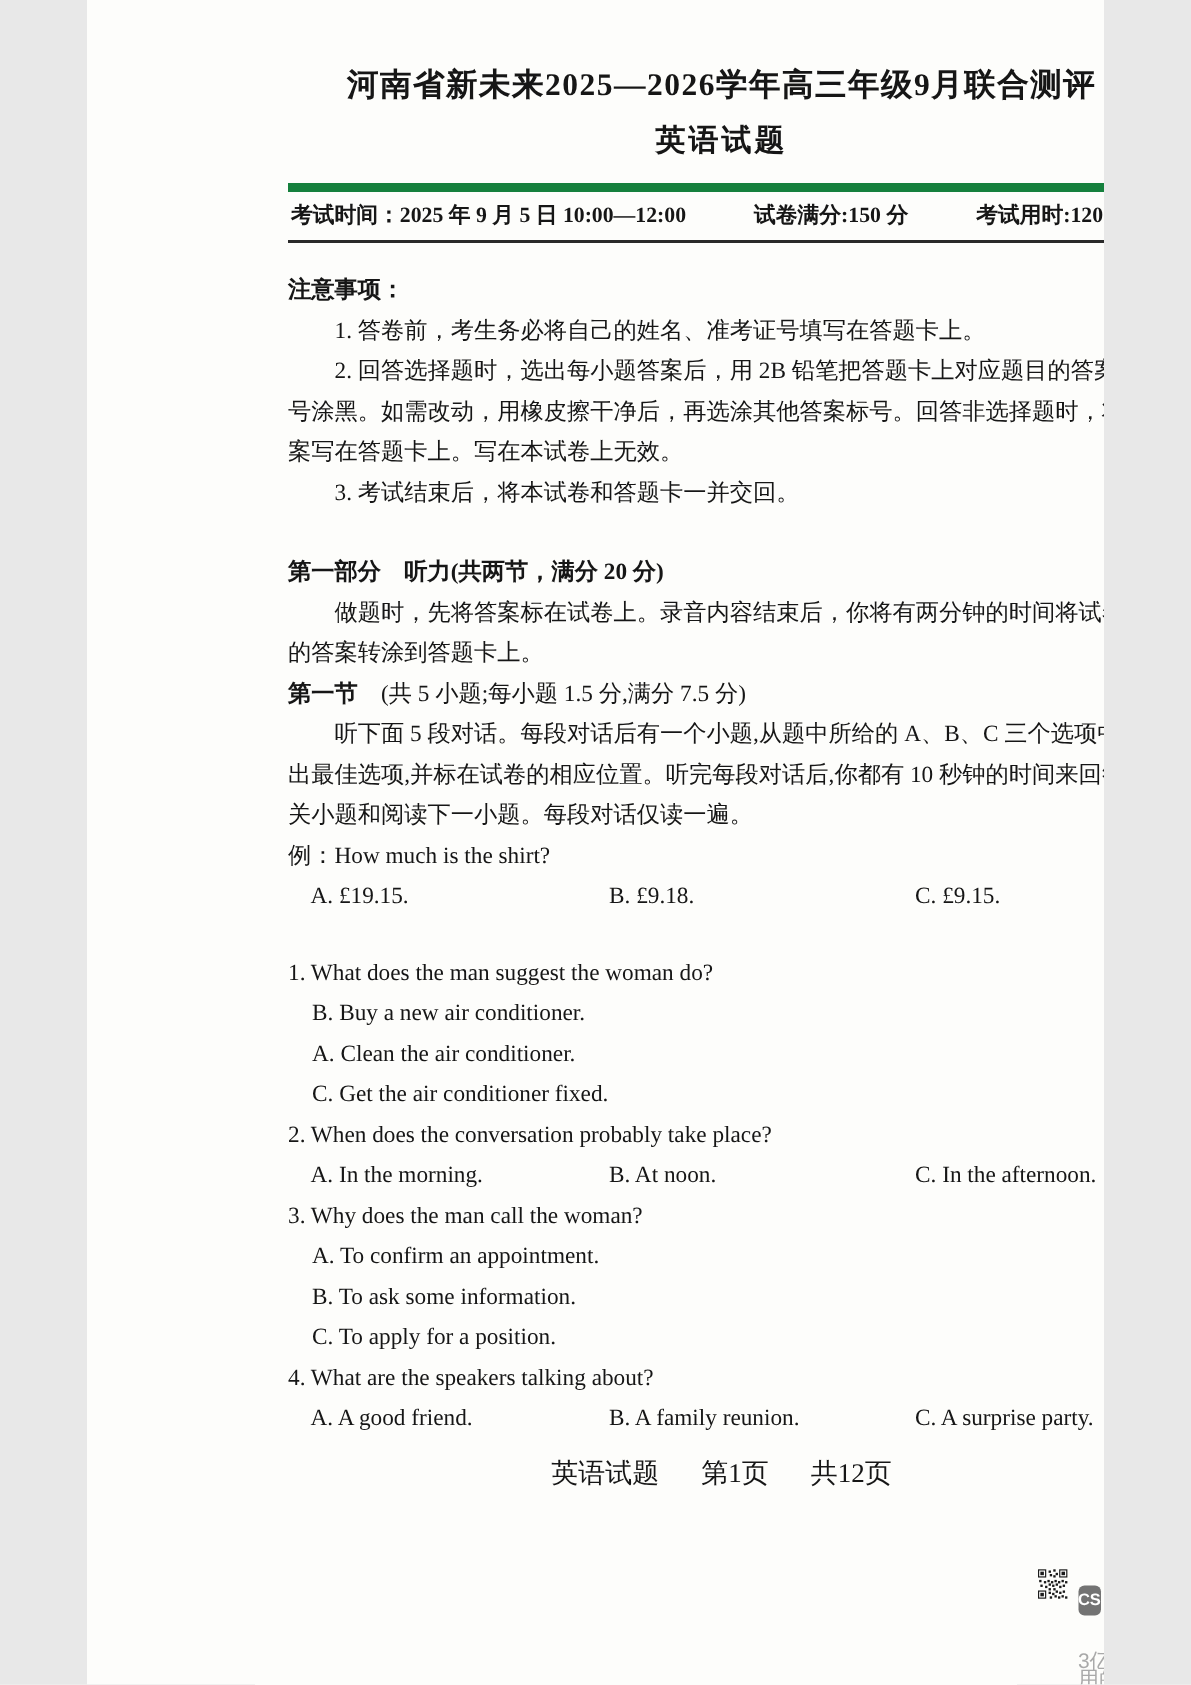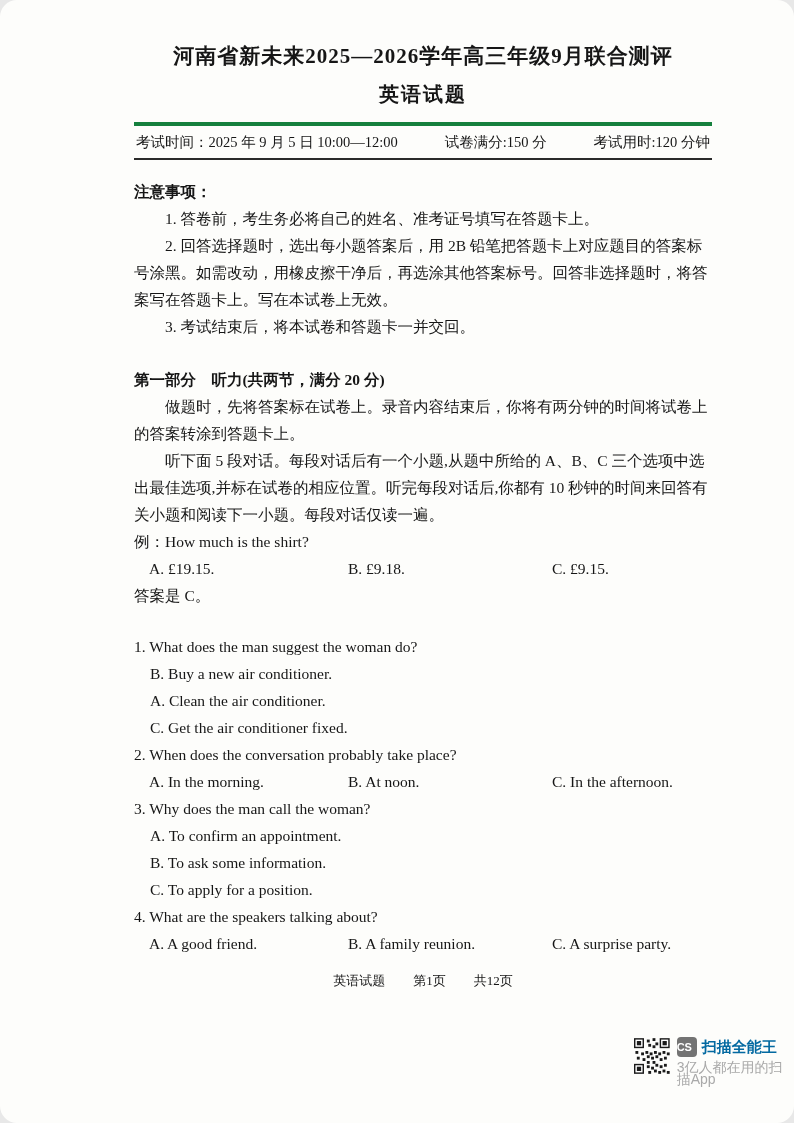--- a/index.html
+++ b/index.html
@@ -1,28 +1,27 @@
 <!DOCTYPE html>
 <html><head>
 <meta charset="utf-8">
 <style>
   * { box-sizing: border-box; }
   html, body { margin: 0; padding: 0; background: #e8e8e8; }
   .page {
     position: relative;
-    width: 794px;
+    width: 678px;
     height: 1123px;
     margin: 0 auto;
     background: #fdfdfb;
     font-family: "Liberation Serif", "DejaVu Serif", serif;
     font-size: 15.5px;
     line-height: 27px;
     color: #161616;
     overflow: hidden;
-    border-radius: 17px;
   }
   .content {
     position: absolute;
     left: 134px;
     top: 40px;
     width: 578px;
   }
   p { margin: 0; }
   .bold { font-weight: bold; }
   .title {
@@ -38,45 +37,45 @@
     font-size: 20px;
     line-height: 28px;
     font-weight: bold;
     text-align: center;
     letter-spacing: 2px;
   }
   .info-bar {
     margin-top: 14px;
     display: flex;
     justify-content: space-between;
-    border-top: 4px solid #15803d;
+    border-top: 6px solid #15803d;
     border-bottom: 2px solid #2a2a2a;
     padding: 4px 2px;
     font-size: 14.5px;
     line-height: 24px;
-    font-weight: normal;
+    font-weight: bold;
   }
   .notice { margin-top: 18px; }
   .indent { text-indent: 2em; }
   .part { margin-top: 26px; }
   .part-heading, .section-heading { line-height: 27px; }
   .gap { display: inline-block; width: 1em; }
   .opt-row {
     display: flex;
     padding-left: 15px;
   }
   .opt-row .col-a { width: 199px; }
   .opt-row .col-b { width: 204px; }
   .opt-row .col-c { flex: 1; }
   .questions { margin-top: 24px; }
   .opt-v { padding-left: 16px; }
   .footer {
     margin-top: 10px;
     text-align: center;
-    font-size: 13px;
+    font-size: 18px;
   }
   .footer span { margin: 0 14px; }
   .scanner-badge {
     position: absolute;
     left: 634px;
     top: 1034px;
     display: flex;
     align-items: flex-start;
     font-family: "Liberation Sans", sans-serif;
   }
@@ -132,28 +131,30 @@
       <p class="indent">1. 答卷前，考生务必将自己的姓名、准考证号填写在答题卡上。</p>
       <p class="indent">2. 回答选择题时，选出每小题答案后，用 2B 铅笔把答题卡上对应题目的答案标号涂黑。如需改动，用橡皮擦干净后，再选涂其他答案标号。回答非选择题时，将答案写在答题卡上。写在本试卷上无效。</p>
       <p class="indent">3. 考试结束后，将本试卷和答题卡一并交回。</p>
     </section>
 
     <section class="part">
       <p class="part-heading">
         <span class="bold">第一部分</span><span class="gap"></span><span class="bold">听力(共两节，满分 20 分)</span>
       </p>
       <p class="indent">做题时，先将答案标在试卷上。录音内容结束后，你将有两分钟的时间将试卷上的答案转涂到答题卡上。</p>
+      <p class="section-heading">
+        <span class="bold">第一节</span><span class="gap"></span><span>(共 5 小题;每小题 1.5 分,满分 7.5 分)</span>
+      </p>
       <p class="indent">听下面 5 段对话。每段对话后有一个小题,从题中所给的 A、B、C 三个选项中选出最佳选项,并标在试卷的相应位置。听完每段对话后,你都有 10 秒钟的时间来回答有关小题和阅读下一小题。每段对话仅读一遍。</p>
       <p>例：How much is the shirt?</p>
       <div class="opt-row">
         <span class="col-a">A. £19.15.</span>
         <span class="col-b">B. £9.18.</span>
         <span class="col-c">C. £9.15.</span>
       </div>
-      <p>答案是 C。</p>
     </section>
 
     <section class="questions">
 
       <div class="question">
         <p>1. What does the man suggest the woman do?</p>
         <p class="opt-v">B. Buy a new air conditioner.</p>
         <p class="opt-v">A. Clean the air conditioner.</p>
         <p class="opt-v">C. Get the air conditioner fixed.</p>
       </div>

